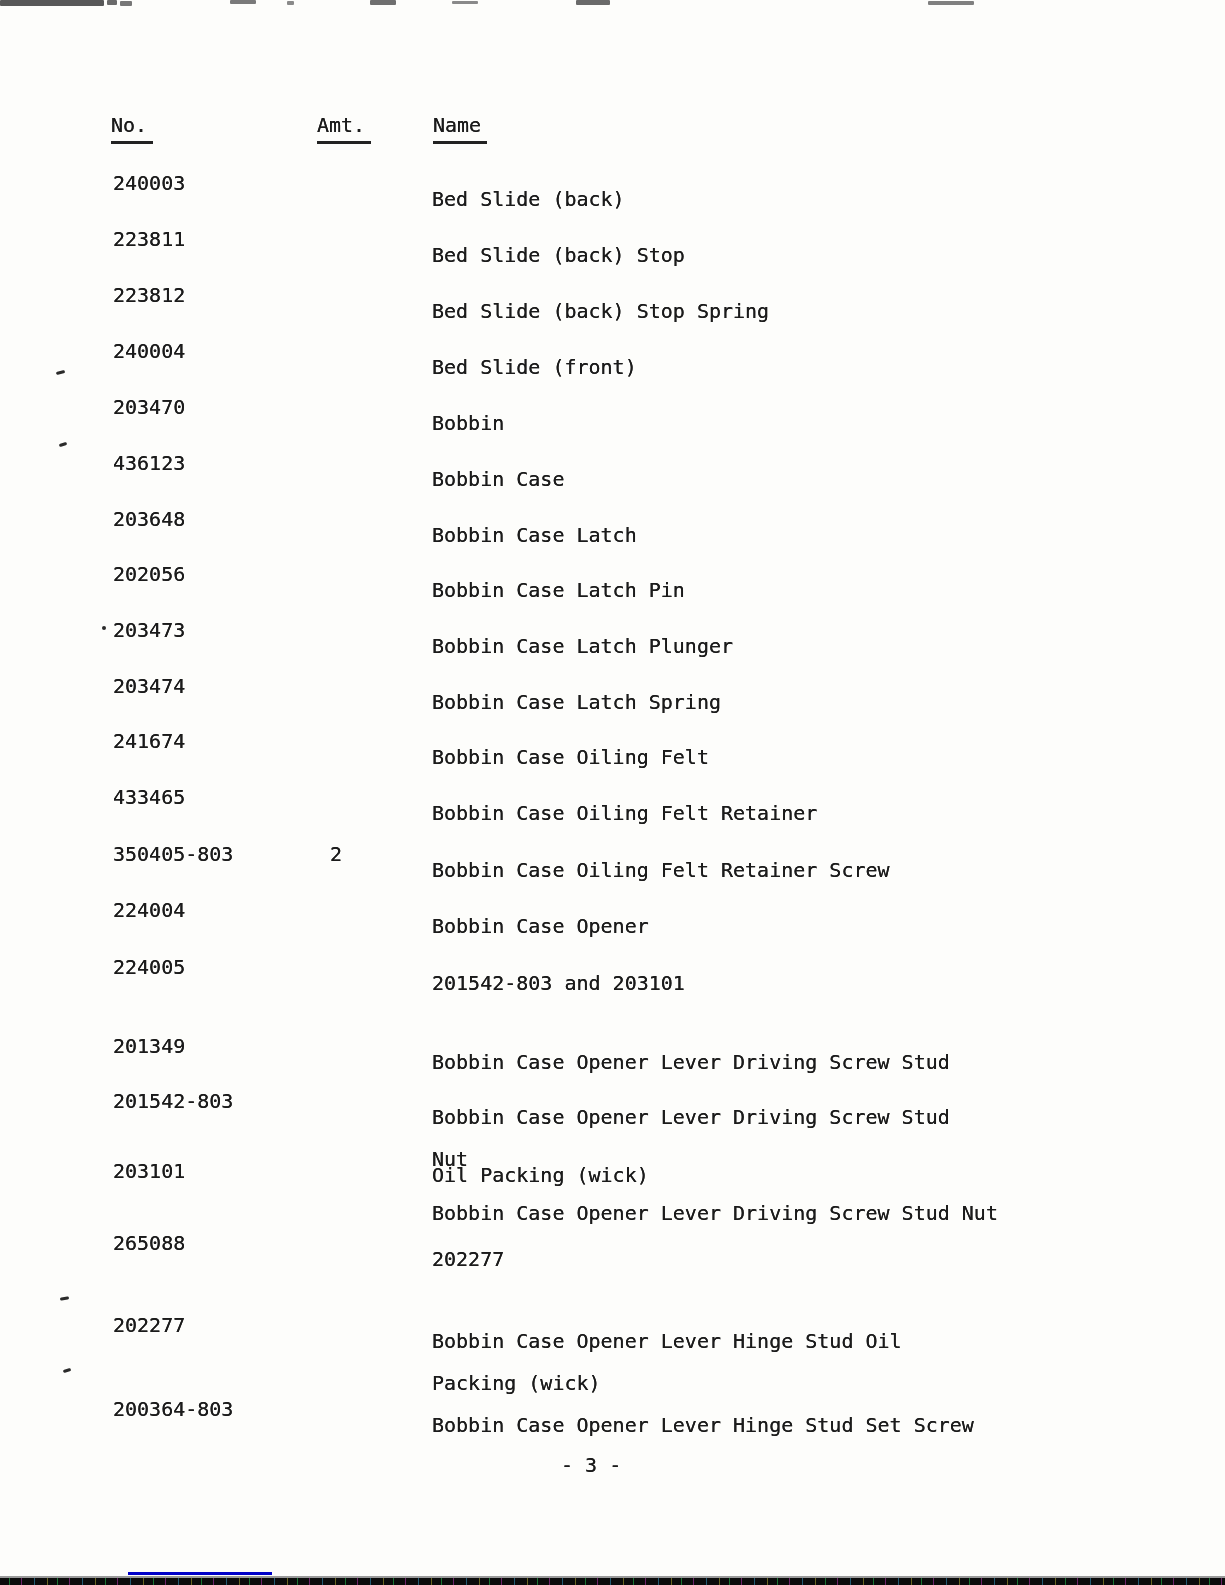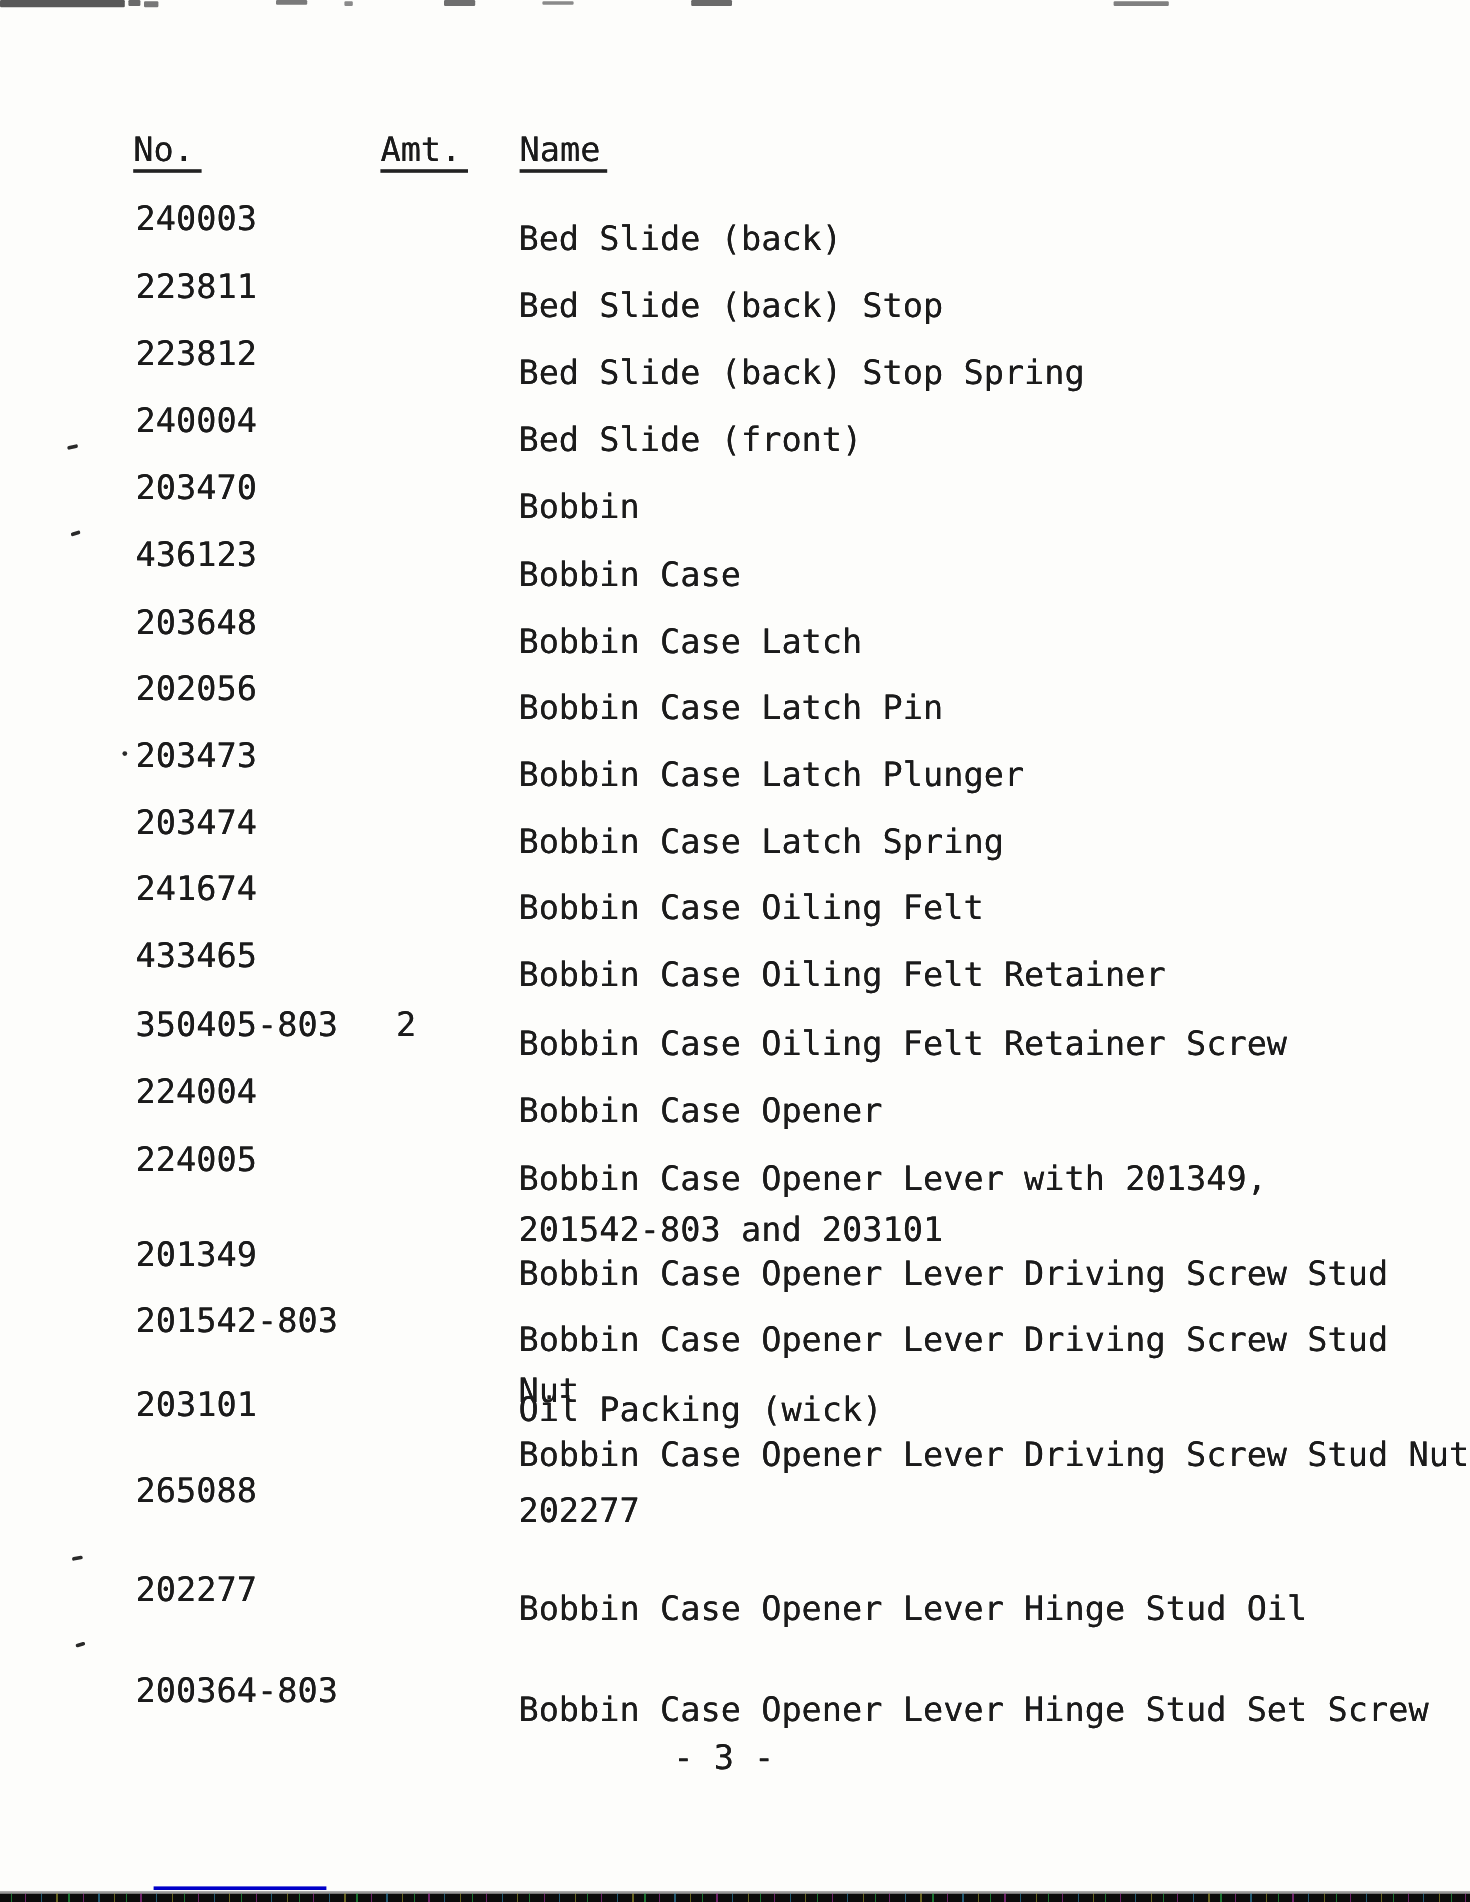--- a/index.html
+++ b/index.html
@@ -4,21 +4,21 @@
 <style>
   html,body { margin:0; padding:0; background:#ffffff; }
   .page {
     position:relative;
     width:1225px; height:1585px;
     background:#fdfdfb;
     font-family:"DejaVu Sans Mono","Liberation Mono",monospace;
     color:#1b1b1b;
     overflow:hidden;
   }
-  .txt { font-size:28px; line-height:26px; white-space:pre; text-shadow:0 0 0.5px currentColor; }
+  .txt { font-size:20px; line-height:26px; white-space:pre; text-shadow:0 0 0.5px currentColor; }
 
   
   .hdr-cell {
     position:absolute; top:112px;
     display:inline-block;
     border-bottom:3px solid #222;
     padding:0 6px 3px 0;
   }
   .h-no   { left:111px; }
   .h-amt  { left:317px; }
@@ -160,21 +160,20 @@
       </div>
       <div class="row" style="top: 897px;">
         <span class="txt col-no">224004</span>
         <div class="col-name">
           <div class="txt nm-line">Bobbin Case Opener</div>
         </div>
       </div>
       <div class="row" style="top: 954px;">
         <span class="txt col-no">224005</span>
         <div class="col-name">
-          <div class="txt nm-line">Bobbin Case Opener Lever with 201349,</div>
           <div class="txt nm-line">201542-803 and 203101</div>
         </div>
       </div>
       <div class="row" style="top: 1033px;">
         <span class="txt col-no">201349</span>
         <div class="col-name">
           <div class="txt nm-line">Bobbin Case Opener Lever Driving Screw Stud</div>
         </div>
       </div>
       <div class="row" style="top: 1088px;">
@@ -194,20 +193,21 @@
       <div class="row" style="top: 1230px;">
         <span class="txt col-no">265088</span>
         <div class="col-name">
           <div class="txt nm-line">202277</div>
         </div>
       </div>
       <div class="row" style="top: 1312px;">
         <span class="txt col-no">202277</span>
         <div class="col-name">
           <div class="txt nm-line">Bobbin Case Opener Lever Hinge Stud Oil</div>
+          <div class="txt nm-line">Packing (wick)</div>
         </div>
       </div>
       <div class="row" style="top: 1396px;">
         <span class="txt col-no">200364-803</span>
         <div class="col-name">
           <div class="txt nm-line">Bobbin Case Opener Lever Hinge Stud Set Screw</div>
         </div>
       </div>
     </div>
 

